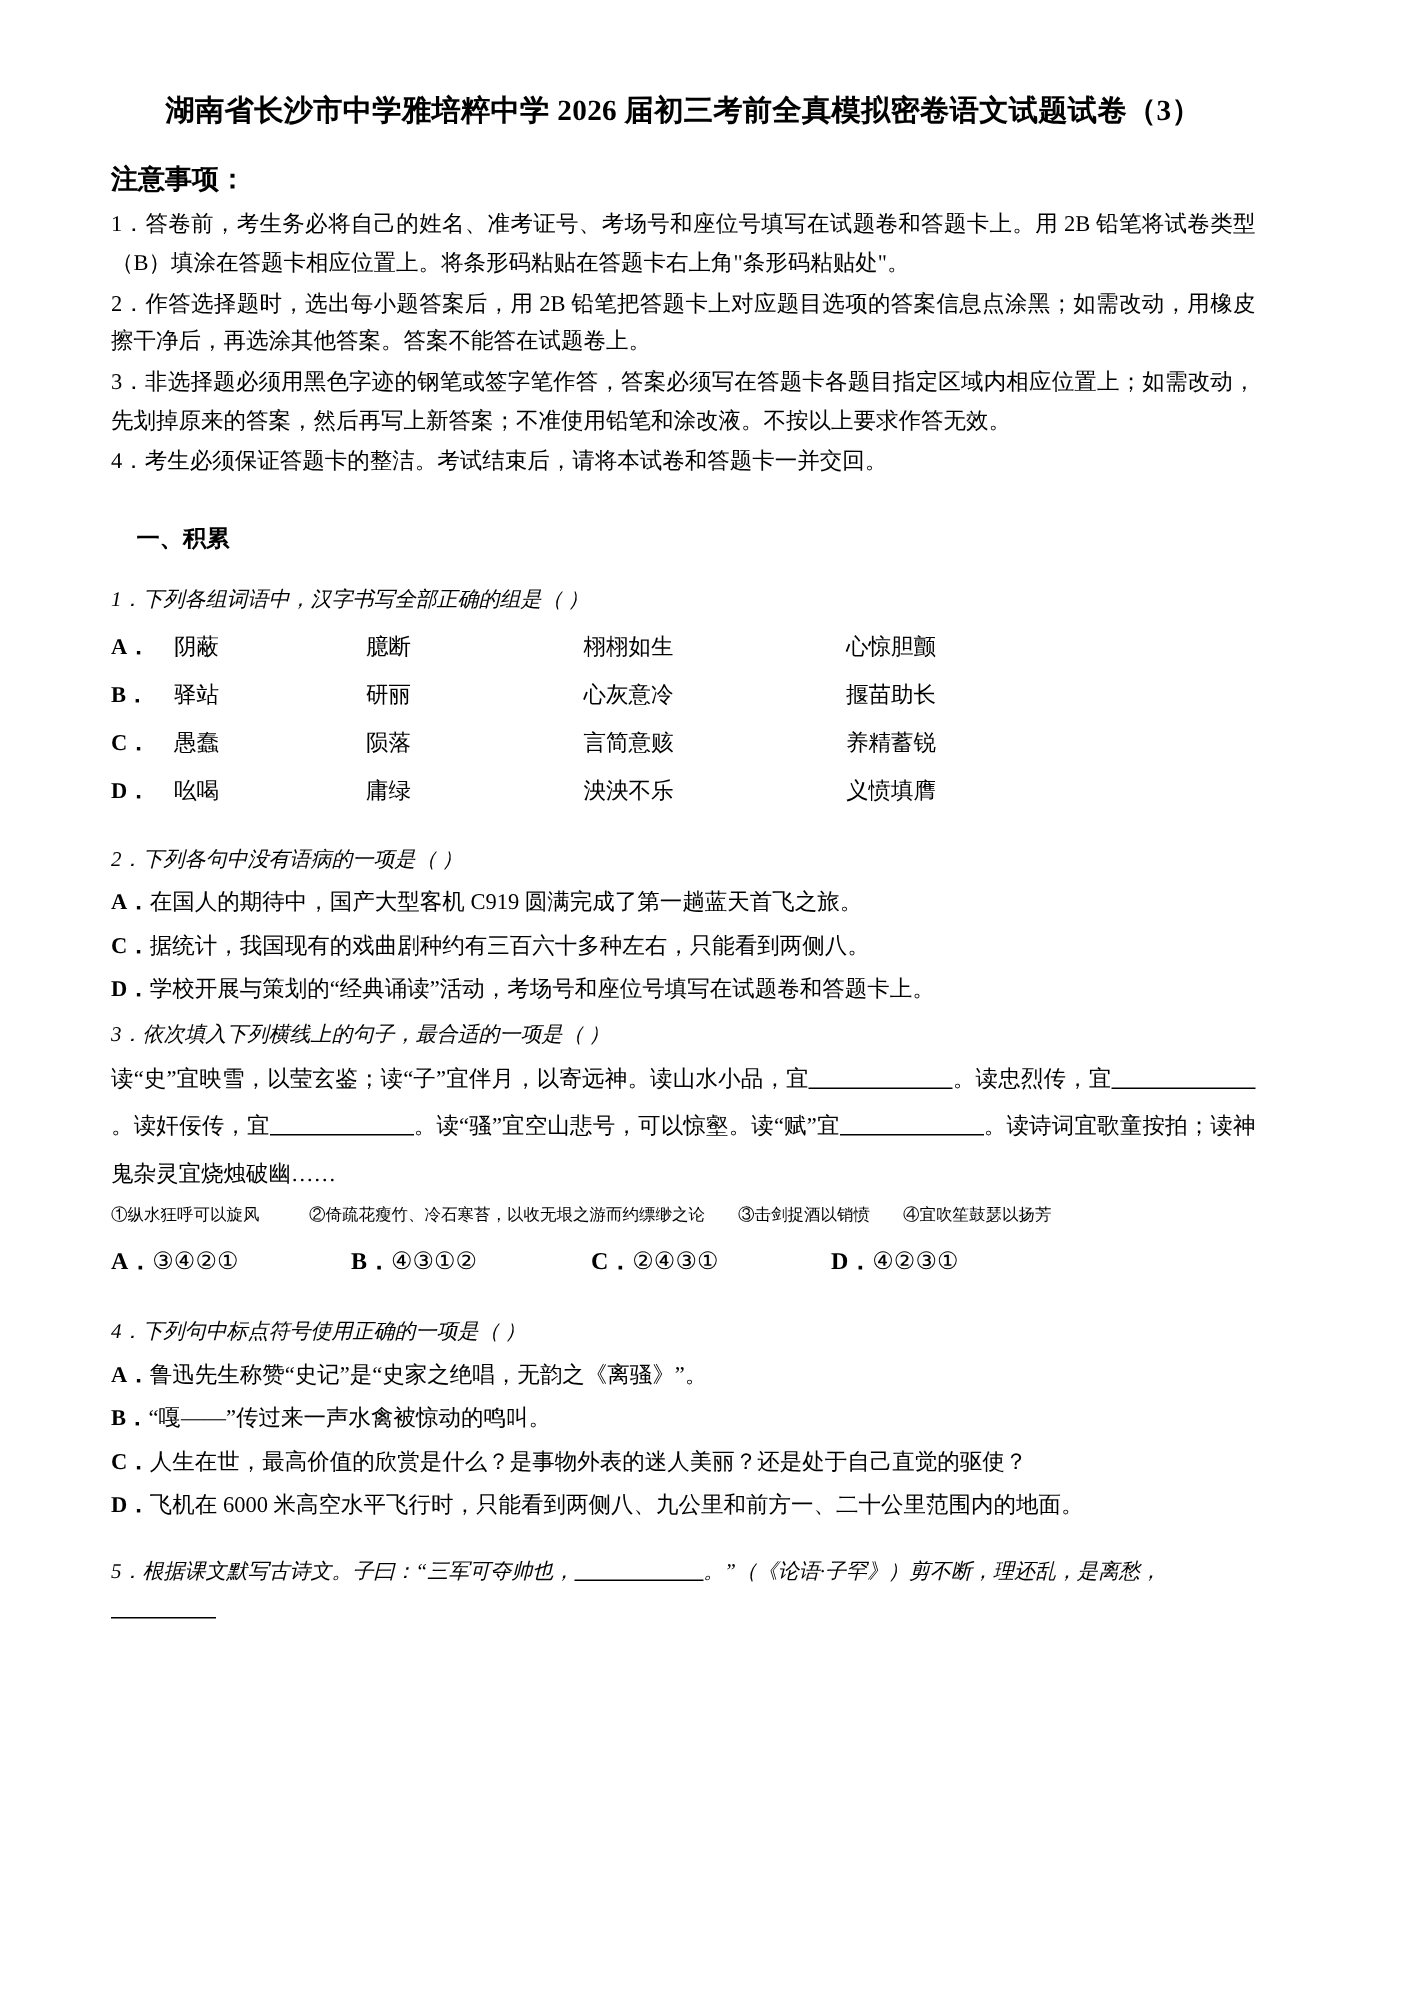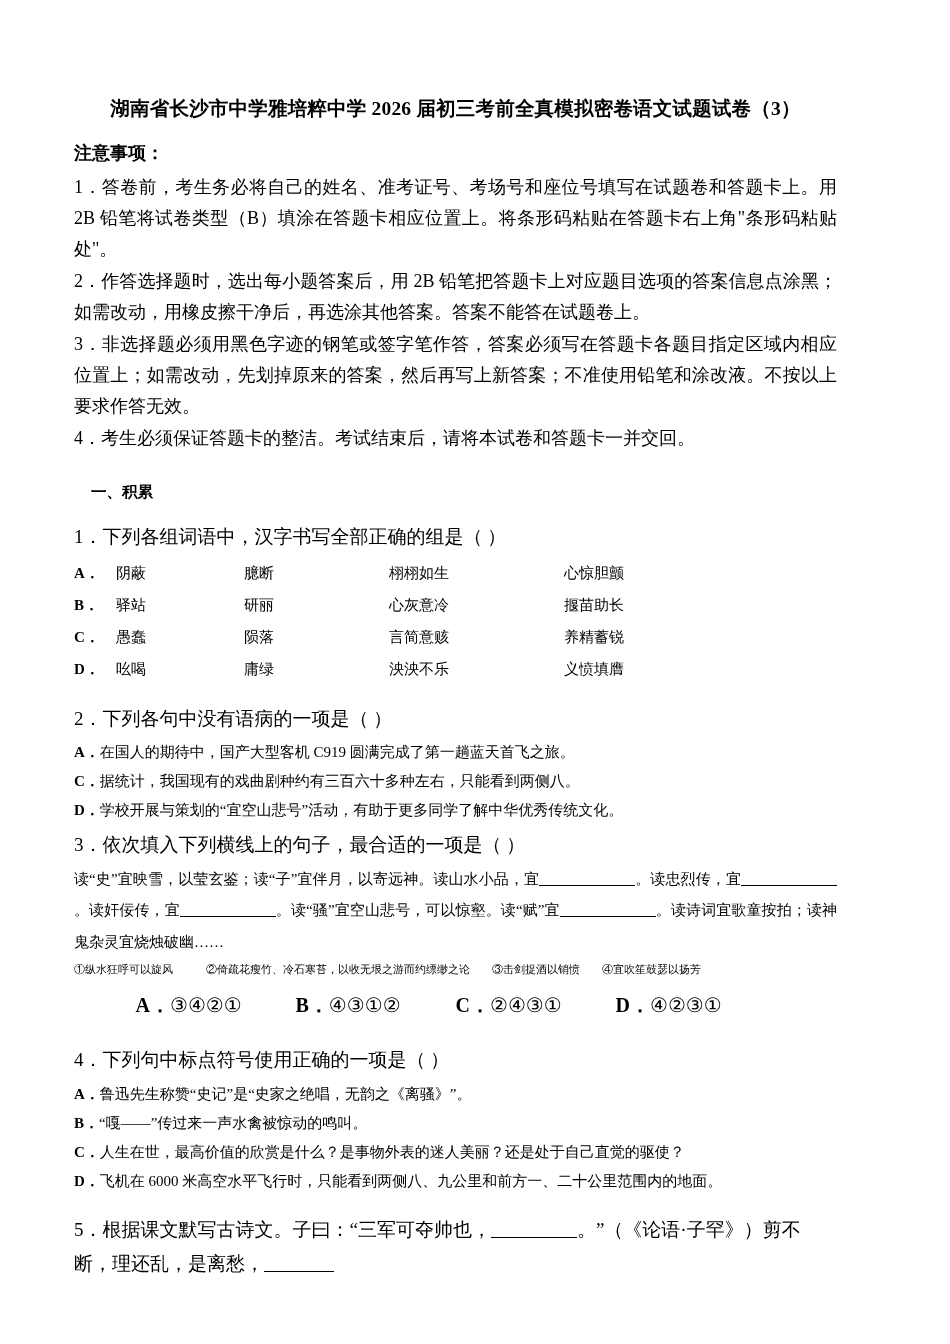--- a/index.html
+++ b/index.html
@@ -10,56 +10,57 @@
   body {
     width: 950px;
     min-height: 1344px;
     font-family: "Liberation Serif", "DejaVu Serif", serif;
     color: #000000;
   }
   .page {
     width: 911px;
     min-height: 1344px;
     box-sizing: border-box;
-    padding: 94px 74px 40px 74px;
+    padding: 60px 74px 40px 74px;
     position: relative;
   }
   .doc-title {
     text-align: center;
     font-size: 19.5px;
     font-weight: bold;
     letter-spacing: 0.2px;
     margin: 0 0 16px 0;
     line-height: 1.5;
   }
   .section-label {
     font-size: 18px;
     font-weight: bold;
     margin: 6px 0 4px 0;
     line-height: 1.6;
   }
   .notice-list {
     margin: 0 0 26px 0;
   }
   .notice-item {
-    font-size: 18px;
+    font-size: 15px;
     line-height: 1.72;
     text-align: justify;
     margin: 0 0 1px 0;
   }
   .heading {
     font-size: 15.5px;
     font-weight: bold;
     margin: 16px 0 6px 17px;
     line-height: 1.6;
   }
   .q-stem {
-    font-size: 19px;
+    font-size: 14px;
     line-height: 1.8;
     margin: 16px 0 2px 0;
+    font-style: italic;
   }
   .q-stem .num {
     font-family: "Liberation Serif", serif;
   }
   .blankline {
     display: inline-block;
     border-bottom: 1px solid #000;
     width: 70px;
     vertical-align: -2px;
   }
@@ -104,25 +105,24 @@
     line-height: 2.1;
     text-align: justify;
     margin: 0;
   }
   .items-row {
     font-size: 11px;
     line-height: 2.1;
     margin: 0;
   }
   .ans-row {
-    font-size: 20px;
+    font-size: 16px;
     line-height: 2.2;
     margin: 2px 0 2px 0;
     display: flex;
-    justify-content: center;
   }
   .ans-row .a {
     width: 160px;
     white-space: nowrap;
   }
   .ans-row .a .lbl { font-weight: bold; }
   .tight { margin-top: 2px; }
 </style>
 </head>
 <body>
@@ -181,21 +181,21 @@
   <p class="q-stem">
     <span class="num">2．</span><span>下列各句中没有语病的一项是（          ）</span>
   </p>
   <p class="choice">
     <span class="lbl">A．</span><span>在国人的期待中，国产大型客机 C919 圆满完成了第一趟蓝天首飞之旅。</span>
   </p>
   <p class="choice">
     <span class="lbl">C．</span><span>据统计，我国现有的戏曲剧种约有三百六十多种左右，只能看到两侧八。</span>
   </p>
   <p class="choice">
-    <span class="lbl">D．</span><span>学校开展与策划的“宜空山悲号”活动，有助于更多同学了解中华优秀传统文化。</span>
+    <span class="lbl">D．</span><span>学校开展与策划的“经典诵读”活动，考场号和座位号填写在试题卷和答题卡上。</span>
   </p>
 
   <p class="q-stem tight">
     <span class="num">3．</span><span>依次填入下列横线上的句子，最合适的一项是（    ）</span>
   </p>
   <p class="para">
     <span>读“史”宜映雪，以莹玄鉴；读“子”宜伴月，以寄远神。读山水小品，宜</span><span class="blankline xwide"></span><span>。读忠烈传，宜</span><span class="blankline xwide"></span><span>。读奸佞传，宜</span><span class="blankline xwide"></span><span>。读“骚”宜空山悲号，可以惊壑。读“赋”宜</span><span class="blankline xwide"></span><span>。读诗词宜歌童按拍；读神鬼杂灵宜烧烛破幽……</span>
   </p>
   <p class="items-row">①纵水狂呼可以旋风　　　②倚疏花瘦竹、冷石寒苔，以收无垠之游而约缥缈之论　　③击剑捉酒以销愤　　④宜吹笙鼓瑟以扬芳</p>
   <div class="ans-row">

